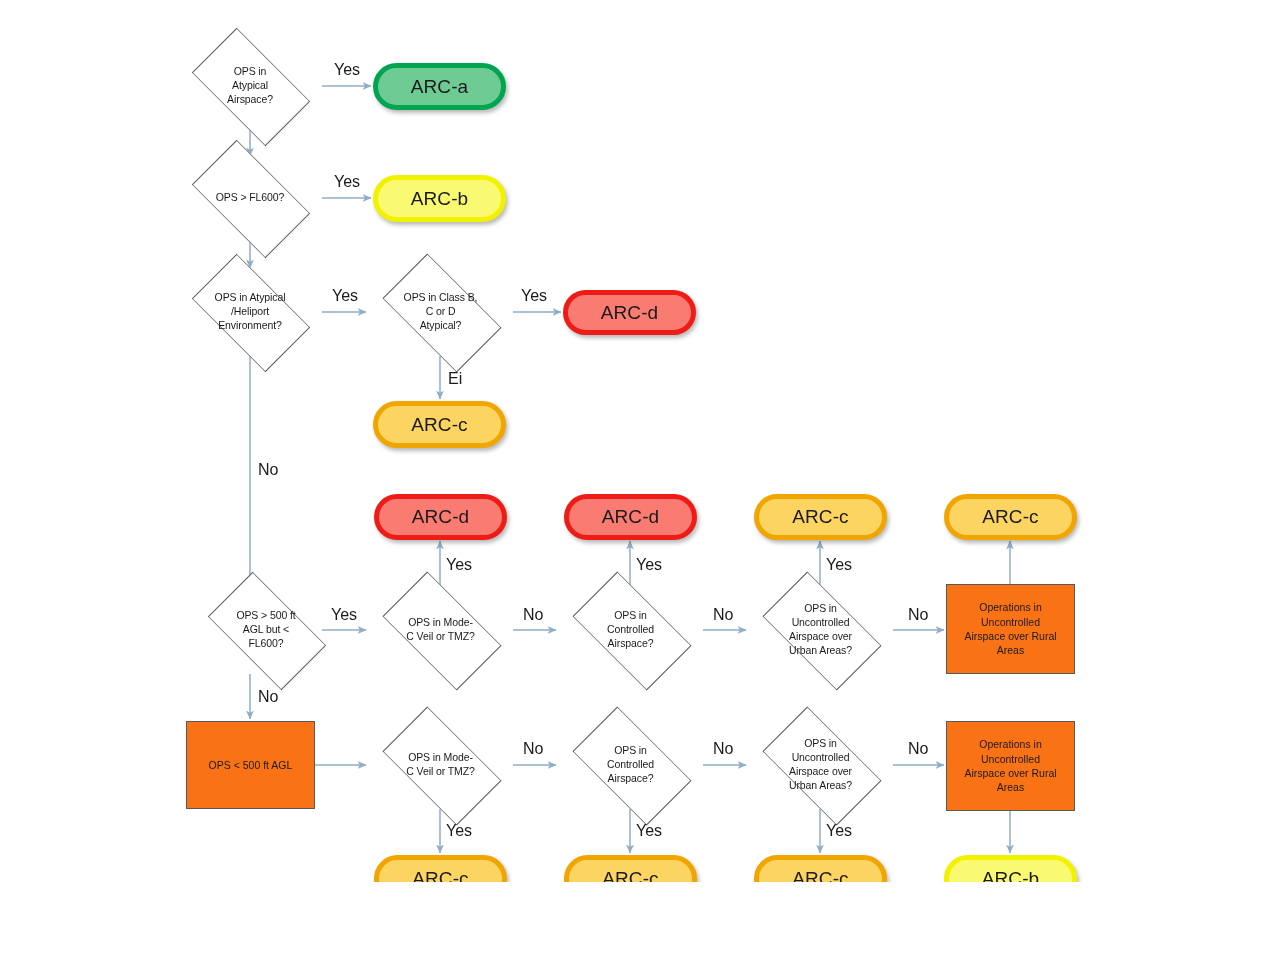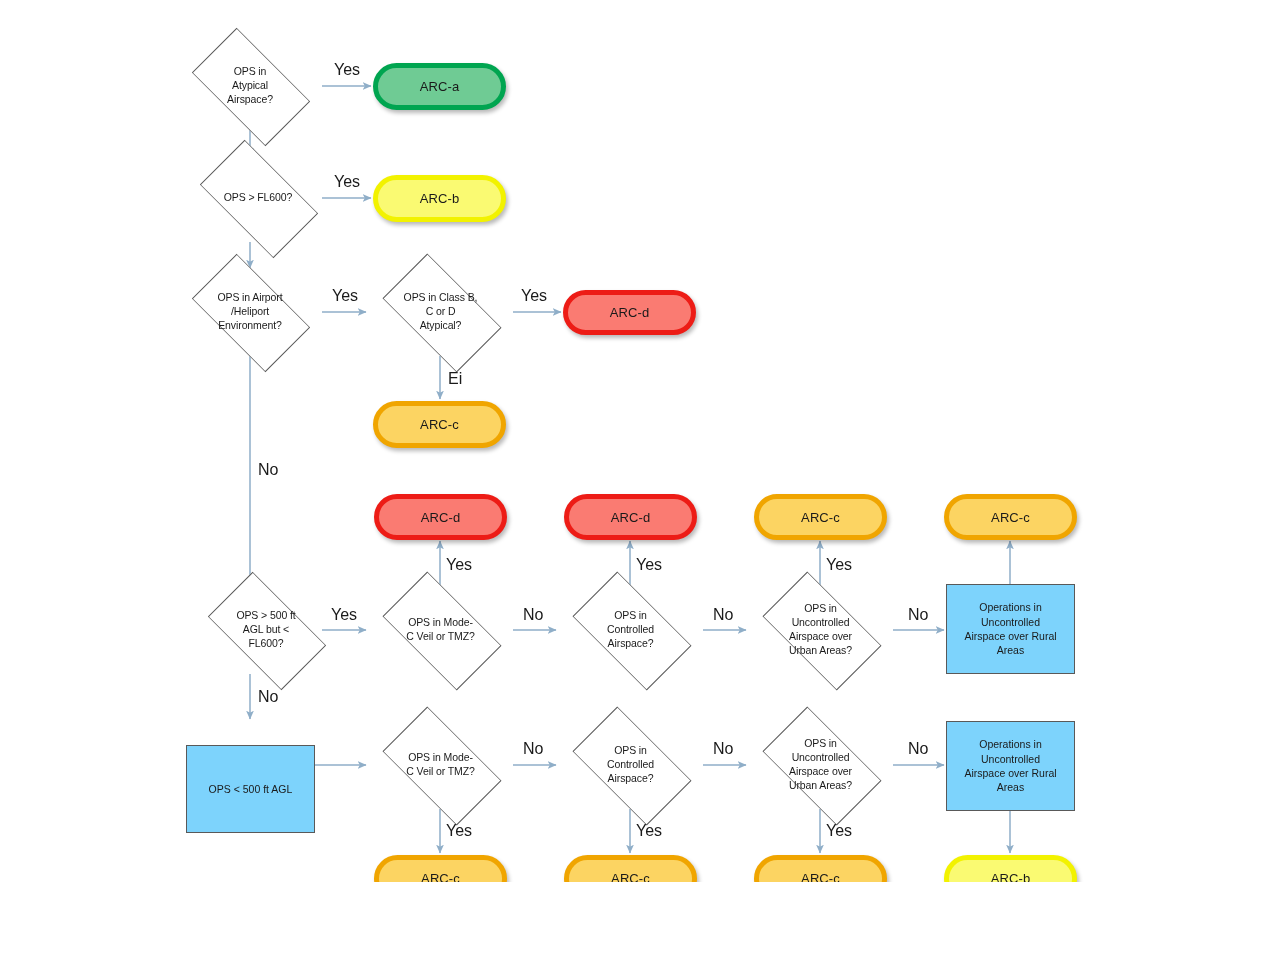--- a/index.html
+++ b/index.html
@@ -56,31 +56,31 @@
     font-size: 10.5px;
     line-height: 1.32;
     letter-spacing: -0.1px;
     width: 108px;
     white-space: pre-line;
   }
 
   
   .rect {
     border: 1.3px solid #595959;
-    background: #7dd3fc;
+    background: #f97316;
     font-size: 10.5px;
     line-height: 1.36;
     white-space: pre-line;
     padding: 2px 6px;
   }
 
   
   .pill {
     border-radius: 999px;
-    font-size: 13px;
+    font-size: 19px;
     font-weight: 400;
     letter-spacing: 0.1px;
     box-shadow: 2px 3px 4px rgba(0,0,0,0.28);
   }
 
   
   .edge-label {
     position: absolute;
     font-size: 16px;
     line-height: 1;
@@ -141,28 +141,28 @@
     </g>
   </svg>
 
   <div class="node diamond" style="left:178px; top:42px; width:144px; height:88px;">
     <span class="dia-shape" style="width:100px; height:100px; margin-left:-50px; margin-top:-50px; transform: rotate(45deg) scale(1.02, 0.62);"></span>
     <span class="dia-label">OPS in
 Atypical
 Airspace?</span>
   </div>
 
-  <div class="node diamond" style="left:186px; top:154px; width:144px; height:88px;align-items:center;">
+  <div class="node diamond" style="left:178px; top:154px; width:144px; height:88px;align-items:center;">
     <span class="dia-shape" style="width:100px; height:100px; margin-left:-50px; margin-top:-50px; transform: rotate(45deg) scale(1.02, 0.62);"></span>
     <span class="dia-label">OPS &gt; FL600?</span>
   </div>
 
   <div class="node diamond" style="left:178px; top:268px; width:144px; height:88px;">
     <span class="dia-shape" style="width:100px; height:100px; margin-left:-50px; margin-top:-50px; transform: rotate(45deg) scale(1.02, 0.62);"></span>
-    <span class="dia-label">OPS in Airport
+    <span class="dia-label">OPS in Atypical
 /Heliport
 Environment?</span>
   </div>
 
   <div class="node diamond" style="left:368px; top:268px; width:145px; height:88px;">
     <span class="dia-shape" style="width:100px; height:100px; margin-left:-50px; margin-top:-50px; transform: rotate(45deg) scale(1.03, 0.62);"></span>
     <span class="dia-label">OPS in Class B,
 C or D
 Atypical?</span>
   </div>
@@ -214,21 +214,21 @@
 Uncontrolled
 Airspace over
 Urban Areas?</span>
   </div>
 
   <div class="node rect" style="left:946px; top:584px; width:129px; height:90px;">Operations in
 Uncontrolled
 Airspace over Rural
 Areas</div>
 
-  <div class="node rect" style="left:186px; top:721px; width:129px; height:88px;margin-top:24px;">OPS &lt; 500 ft AGL</div>
+  <div class="node rect" style="left:186px; top:721px; width:129px; height:88px;">OPS &lt; 500 ft AGL</div>
 
   <div class="node rect" style="left:946px; top:721px; width:129px; height:90px;">Operations in
 Uncontrolled
 Airspace over Rural
 Areas</div>
 
   <div class="node pill" style="left:373px; top:63px; width:133px; height:47px; border:5px solid #00A550; background:#6FCB94;">ARC-a</div>
 
   <div class="node pill" style="left:373px; top:175px; width:133px; height:47px; border:5px solid #F2F200; background:#FAFA72;">ARC-b</div>
 

